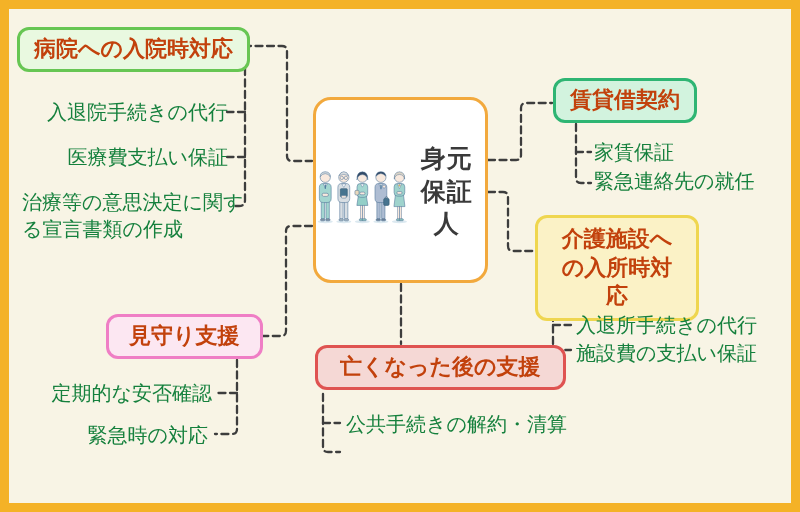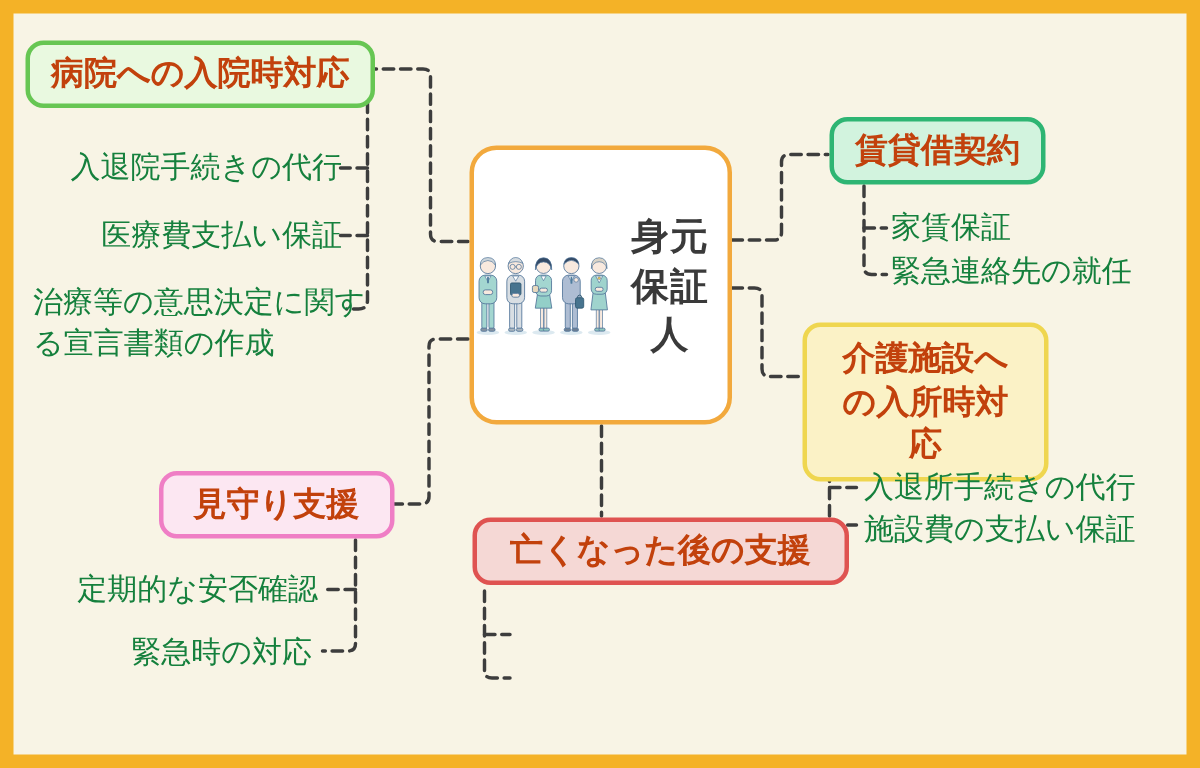--- a/index.html
+++ b/index.html
@@ -121,20 +121,21 @@
 
   <div class="item" style="left:594px;top:139px;">家賃保証</div>
   <div class="item" style="left:594px;top:168px;">緊急連絡先の就任</div>
 
   <div class="item" style="left:576px;top:312px;">入退所手続きの代行</div>
   <div class="item" style="left:576px;top:340px;">施設費の支払い保証</div>
 
   <div class="item align-right" style="left:0;top:380px;width:212px;">定期的な安否確認</div>
   <div class="item align-right" style="left:0;top:422px;width:208px;text-align:right;">緊急時の対応</div>
 
+  <div class="item" style="left:346px;top:411px;">公共手続きの解約・清算</div>
 
   <div class="center-node">
     <svg class="people" width="158" height="100" viewBox="0 0 160 100">
       <g stroke="#54779b" stroke-width="1">
 
         <g>
           <ellipse cx="16" cy="96" rx="13" ry="2.8" fill="#dce9f0" stroke="none"></ellipse>
           <rect x="9" y="60" width="5.8" height="32" rx="2.4" fill="#a3d6d0"></rect>
           <rect x="17.2" y="60" width="5.8" height="32" rx="2.4" fill="#a3d6d0"></rect>
           <rect x="7.8" y="91" width="7.4" height="3.6" rx="1.7" fill="#8593a2"></rect>

